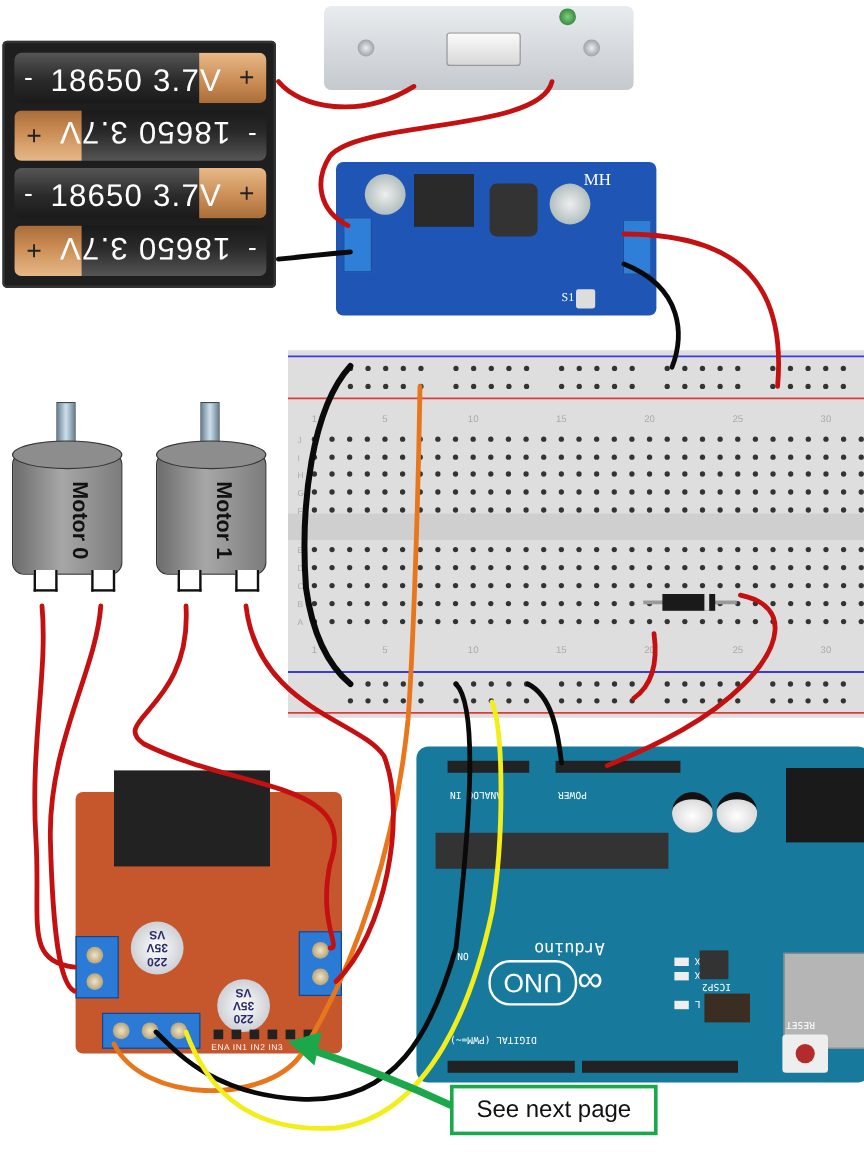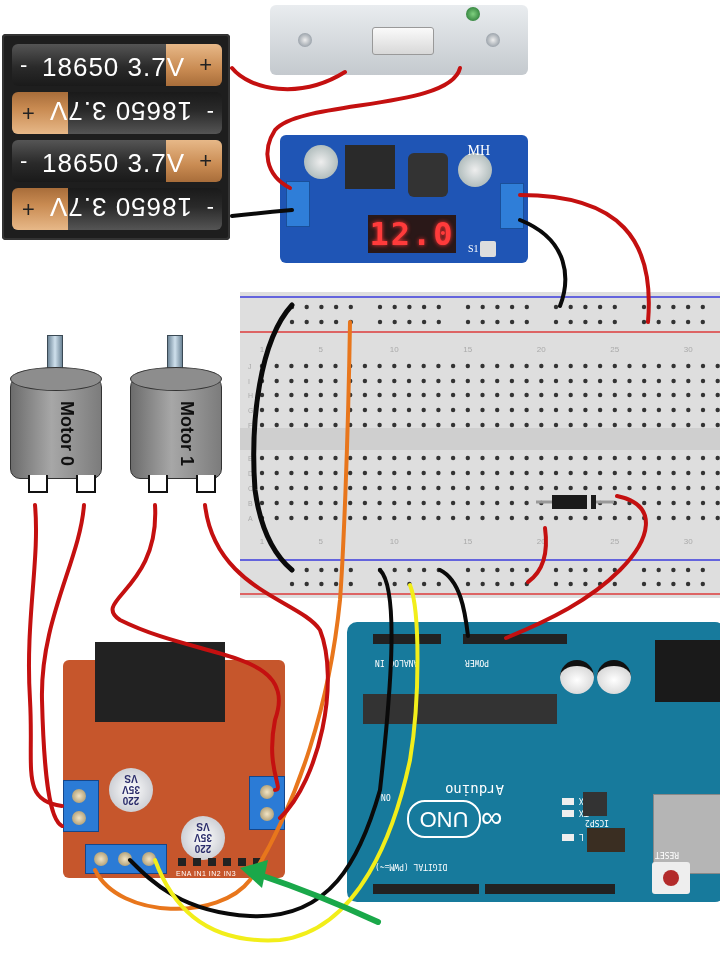--- a/index.html
+++ b/index.html
@@ -12,21 +12,21 @@
   .cell .cap{position:absolute;top:0;height:100%;width:56px;background:linear-gradient(#e7b888,#c98b52 60%,#a86d3a);}
   .cell .lbl{position:absolute;top:8px;font-size:26px;color:#fff;white-space:nowrap;letter-spacing:1px;}
   .cell .sgn{position:absolute;top:8px;font-size:22px;color:#222;}
   .cell .neg{position:absolute;top:8px;font-size:22px;color:#fff;}
   .flip{transform:rotate(180deg);}
   
   #switch{left:270px;top:5px;width:258px;height:70px;background:linear-gradient(#e9ecef,#c4c9ce);border-radius:6px;}
   #switch .rocker{position:absolute;left:102px;top:22px;width:60px;height:26px;background:linear-gradient(#fafafa,#d8d8d8);border:1px solid #999;border-radius:3px;}
   #switch .screw{position:absolute;width:14px;height:14px;border-radius:50%;background:radial-gradient(#eee,#7a8590);}
   
-  #buck{left:280px;top:135px;width:248px;height:128px;background:#1f55b5;border-radius:6px;}
+  #buck{left:280px;top:135px;width:248px;height:128px;background:#1f55b5;border-radius:6px;padding-left:19px;}
   #buck .disp{position:absolute;left:88px;top:80px;width:88px;height:38px;background:#2a1818;display:flex;align-items:center;justify-content:center;}
   #buck .disp span{font-family:"DejaVu Sans Mono",monospace;font-size:32px;font-weight:bold;color:#ff3b3b;letter-spacing:2px;text-shadow:0 0 4px #f33;}
   #buck .mh{position:absolute;right:38px;top:8px;color:#fff;font-family:"Liberation Serif",serif;font-size:14px;}
   #buck .cap{position:absolute;width:34px;height:34px;border-radius:50%;background:radial-gradient(#eee,#9aa);}
   #buck .ind{position:absolute;left:128px;top:18px;width:40px;height:44px;background:#333;border-radius:6px;}
   #buck .ic{position:absolute;left:65px;top:10px;width:50px;height:44px;background:#2a2a2a;}
   #buck .term{position:absolute;width:22px;height:44px;background:#2f7ed8;border:1px solid #1a4f99;}
   #buck .btn{position:absolute;left:200px;top:106px;width:16px;height:16px;background:#ddd;border-radius:2px;}
   #buck .s1{position:absolute;left:188px;top:108px;color:#fff;font-size:10px;font-family:"Liberation Serif",serif;}
   
@@ -107,23 +107,20 @@
   </div>
 
   <div id="buck" class="abs">
     <div class="cap" style="left:24px;top:10px;"></div>
     <div class="ic"></div>
     <div class="ind"></div>
     <div class="cap" style="left:178px;top:18px;"></div>
     <span class="mh">MH</span>
     <div class="term" style="left:6px;top:46px;"></div>
     <div class="term" style="right:4px;top:48px;"></div>
-    <div class="disp">
-      <span>12.0</span>
-    </div>
     <span class="s1">S1</span>
     <div class="btn"></div>
   </div>
 
   <div id="bb" class="abs">
     <svg id="bbsvg" width="480" height="306">
         <rect x="0" y="0" width="480" height="306" fill="#dedede"></rect>
         <rect x="0" y="136" width="480" height="22" fill="#cfcfcf"></rect>
         <line x1="0" y1="5" x2="480" y2="5" stroke="#3b3bdd" stroke-width="1.5"></line>
         <line x1="0" y1="40" x2="480" y2="40" stroke="#dd3b3b" stroke-width="1.5"></line>
@@ -676,13 +673,16 @@
     <path stroke="#c41010" stroke-width="4" d="M205,505 C215,590 300,600 320,630 C340,680 320,780 280,818"></path>
     <path stroke="#c41010" stroke-width="4" d="M545,528 C548,550 545,570 528,582"></path>
     <path stroke="#c41010" stroke-width="4" d="M617,496 C660,505 650,540 620,570 C590,600 550,620 506,638"></path>
     <path stroke="#0a0a0a" stroke-width="4" d="M440,570 C460,580 465,610 468,636"></path>
     <path stroke="#0a0a0a" stroke-width="4" d="M380,570 C400,590 390,700 380,790 C360,860 330,920 250,916 C180,912 150,880 130,860"></path>
     <path stroke="#f2ee1a" stroke-width="4" d="M410,585 C420,610 420,700 410,760 C395,830 360,930 280,940 C200,945 170,900 155,860"></path>
     <path stroke="#1aa84a" stroke-width="6" d="M378,922 C330,900 290,885 260,875"></path>
     <polygon fill="#1aa84a" points="240,868 268,860 262,888"></polygon>
   </svg>
 
+  <div id="note" class="abs">
+    <span>See next page</span>
+  </div>
 </div>
 
 </body></html>

